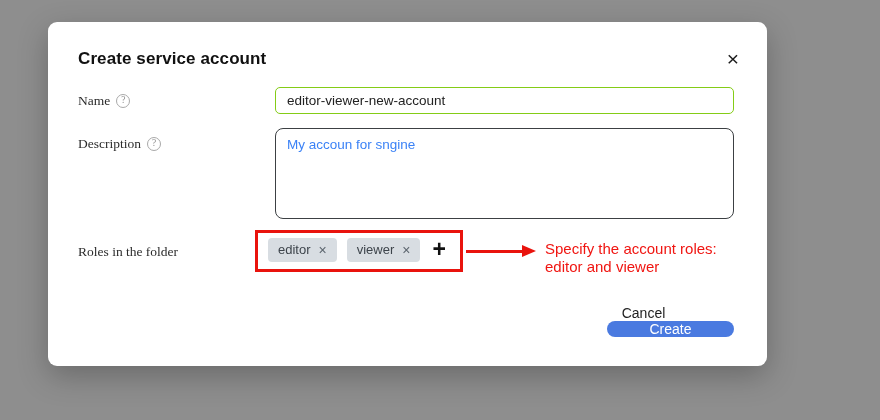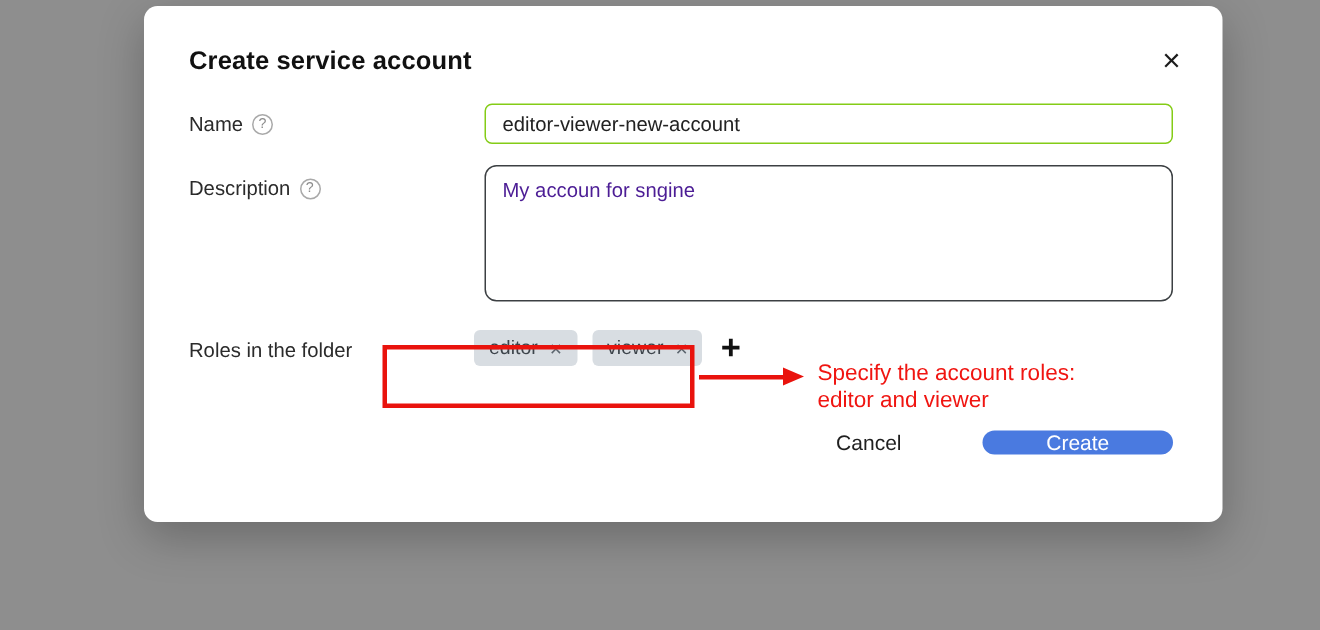--- a/index.html
+++ b/index.html
@@ -4,40 +4,39 @@
 <style>
   * { margin:0; padding:0; box-sizing:border-box; }
   html,body { width:880px; height:420px; }
   body {
     position:relative;
     background:#8e8e8e;
     font-family:"Liberation Sans", sans-serif;
     overflow:hidden;
   }
   .modal {
-    position:absolute; left:48px; top:4px;
+    position:absolute; left:48px; top:22px;
     width:719px; height:344px;
     background:#ffffff; border-radius:9px;
     box-shadow:0 10px 30px rgba(0,0,0,0.25);
-    margin-left:48px;
   }
   .modal-title {
     position:absolute; left:30px; top:27px;
     font-size:17px; font-weight:600; color:#111; letter-spacing:0.1px;
   }
   .close-btn {
     position:absolute; right:20px; top:22px;
     width:28px; height:28px;
     display:flex; align-items:center; justify-content:center;
     font-size:21px; color:#1a1a1a; cursor:pointer; line-height:1;
   }
   .field-label {
     position:absolute; left:30px;
     font-size:13.5px; color:#2b2b2b;
-    display:flex; align-items:center; gap:6px;
+    display:flex; align-items:center; gap:6px;font-family:Liberation Serif, serif;
   }
   .help-icon {
     display:inline-flex; align-items:center; justify-content:center;
     width:14px; height:14px; border-radius:50%;
     border:1px solid #a9a9a9; color:#8b8b8b;
     font-size:9.5px; line-height:1; font-weight:400;
   }
   .label-name { top:71px; }
   .label-desc { top:114px; }
   .label-roles { top:222px; }
@@ -46,21 +45,21 @@
     width:459px; height:27px;
     border:1px solid #84cc16; border-radius:5px;
     padding:0 11px; font-size:13.5px; color:#222;
     font-family:"Liberation Sans", sans-serif;
     outline:none; background:#fff;
   }
   .desc-textarea {
     position:absolute; left:227px; top:106px;
     width:459px; height:91px;
     border:1.5px solid #3c4043; border-radius:8px;
-    padding:8px 11px; font-size:13.5px; color:#4c1d95;
+    padding:8px 11px; font-size:13.5px; color:#3b82f6;
     font-family:"Liberation Sans", sans-serif;
     resize:none; outline:none; background:#fff;
   }
   .chips-row {
     position:absolute; left:220px; top:216px;
     display:flex; align-items:flex-start; gap:10px;
   }
   .chip {
     display:flex; align-items:center; gap:8px;
     background:#d8dde2; border-radius:4px;
@@ -71,21 +70,21 @@
     font-size:14px; color:#5c656e; cursor:pointer; line-height:1;
   }
   .add-role-btn {
     border:none; background:transparent;
     font-size:23px; font-weight:600; color:#111;
     cursor:pointer; line-height:1; padding:0 2px;
     font-family:"Liberation Sans", sans-serif;
   }
   .actions {
     position:absolute; top:283px; right:33px;
-    display:flex; align-items:center;
+    display:flex; align-items:center;flex-direction:column;
   }
   .cancel-btn {
     border:none; background:transparent;
     font-size:14px; color:#1f1f1f; cursor:pointer;
     margin-right:54px;
     font-family:"Liberation Sans", sans-serif;
   }
   .create-btn {
     width:127px; height:16px;
     border:none; border-radius:8px;

